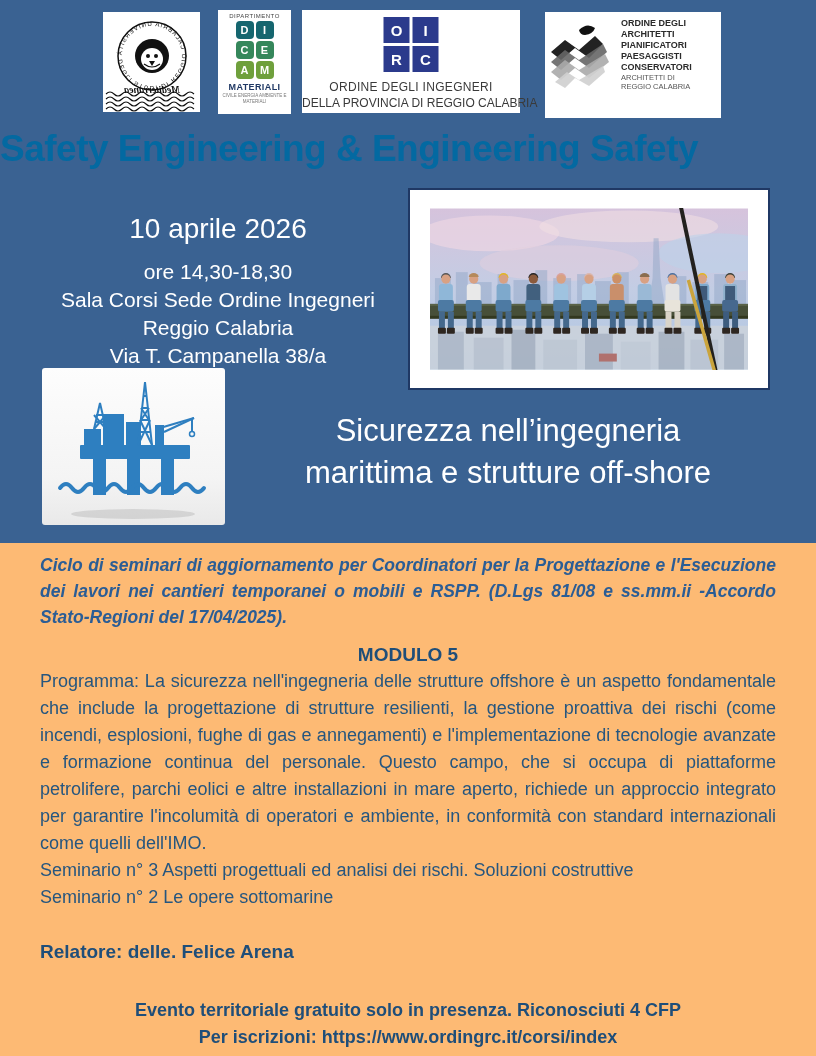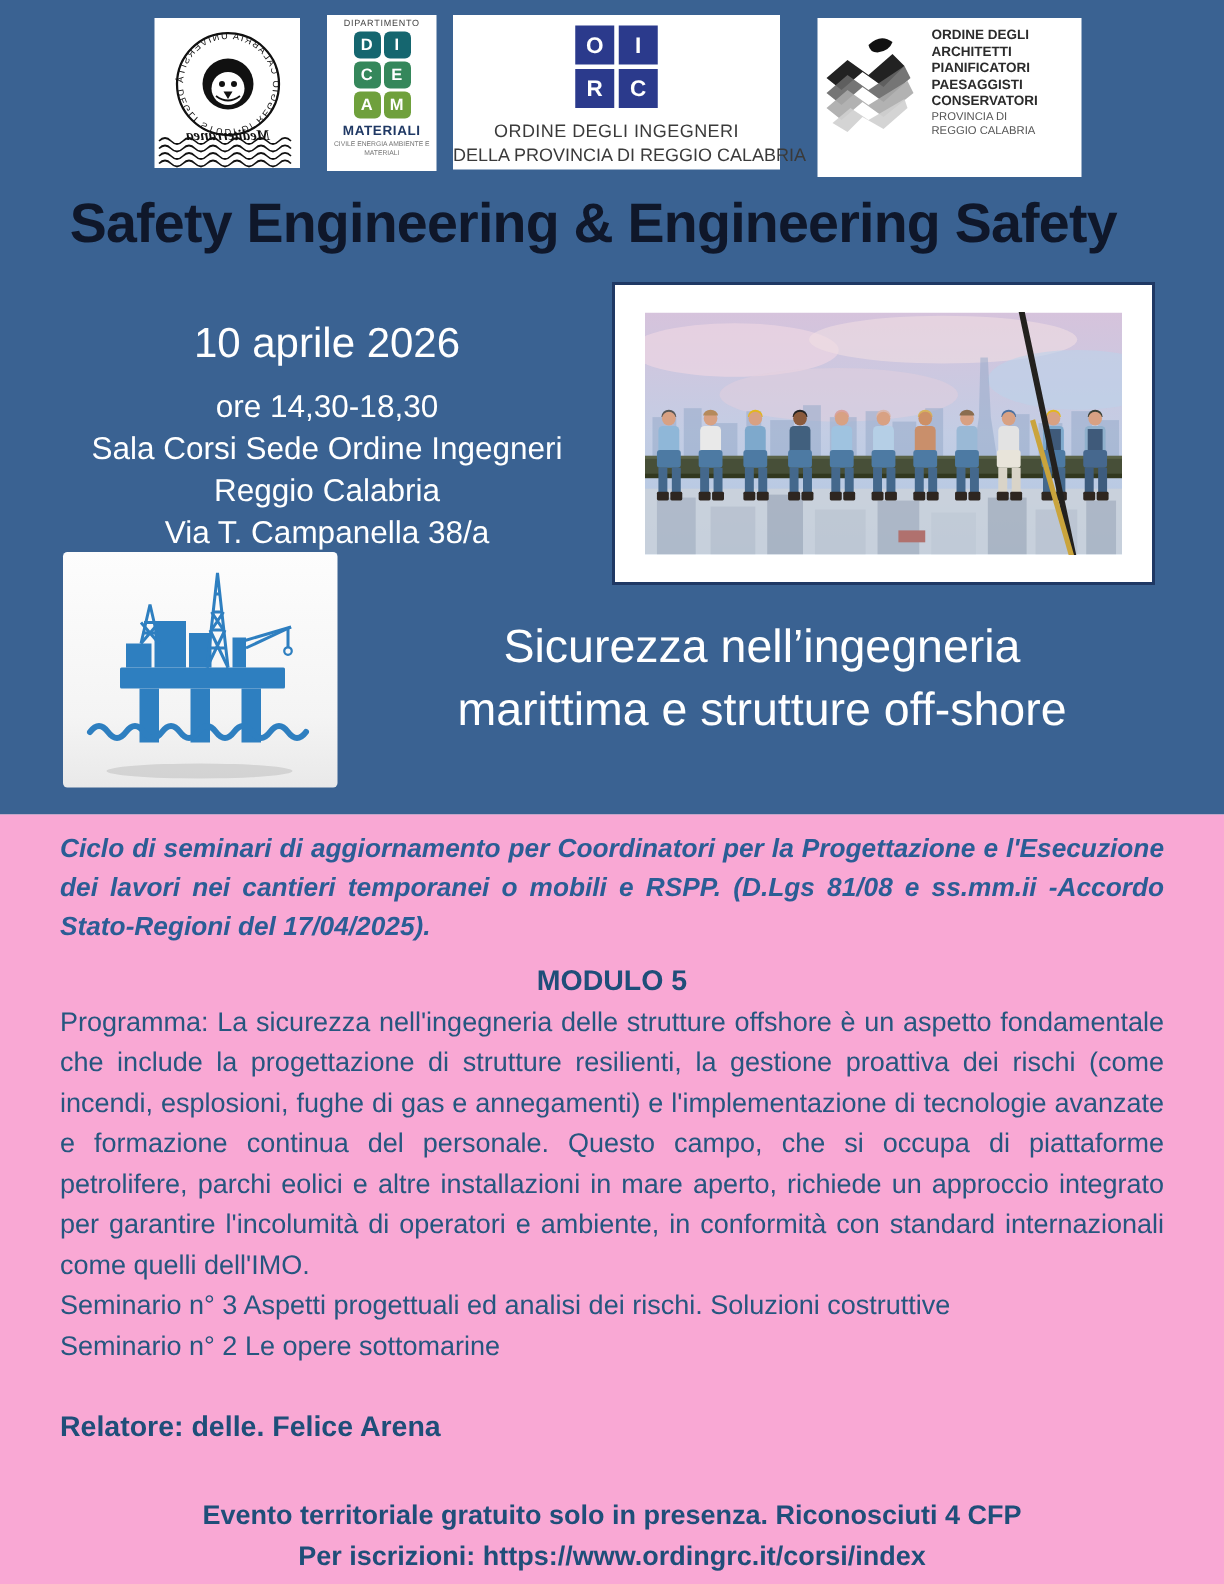--- a/index.html
+++ b/index.html
@@ -22,42 +22,42 @@
   .oirc-grid{position:absolute;left:50%;top:7px;transform:translateX(-50%);display:grid;grid-template-columns:26px 26px;grid-auto-rows:26px;gap:3px;}
   .oirc-tile{background:#2B3A8C;color:#fff;font-weight:bold;font-size:15px;display:flex;align-items:center;justify-content:center;}
   .oirc-t1{position:absolute;left:0;right:0;top:70px;text-align:center;font-size:12px;color:#3a3a3a;letter-spacing:.3px;white-space:nowrap;}
   .oirc-t2{position:absolute;left:0;right:0;top:86px;text-align:center;font-size:12px;color:#3a3a3a;white-space:nowrap;}
   .logo-arch{left:545px;top:12px;width:176px;height:106px;}
   .arch-text{position:absolute;left:76px;top:6px;}
   .arch-line{font-size:9px;font-weight:bold;color:#2b2b2b;line-height:11px;}
   .arch-sub{font-size:7.5px;color:#555;line-height:9px;}
 
   
-  .main-title{position:absolute;left:0;top:128px;width:791px;text-align:center;color:#0f172a;
+  .main-title{position:absolute;left:0;top:128px;width:791px;color:#0369a1;
               font-size:37px;font-weight:bold;letter-spacing:-.5px;}
   .date-block{position:absolute;left:38px;top:204px;width:360px;text-align:center;color:#fff;}
   .date-line{font-size:28px;line-height:50px;}
   .time-line{font-size:21px;line-height:28px;margin-top:4px;}
   .venue-line{font-size:21px;line-height:28px;}
 
   
   .photo-frame{position:absolute;left:408px;top:188px;width:362px;height:202px;background:#fff;
                border:2px solid #1F3864;box-sizing:border-box;}
   .photo-frame svg{position:absolute;left:20px;top:18px;}
 
   
   .rig-box{position:absolute;left:42px;top:368px;width:183px;height:157px;border-radius:3px;
            background:linear-gradient(180deg,#fdfdfd 0%,#f4f4f4 70%,#e9e9e9 100%);}
 
   
   .subtitle{position:absolute;left:222px;top:410px;width:572px;text-align:center;color:#fff;
             font-size:31px;line-height:42px;}
 
   
-  .gray-body{position:absolute;left:0;top:543px;width:816px;height:513px;background:#f9a8d4;
+  .gray-body{position:absolute;left:0;top:543px;width:816px;height:513px;background:#fdba74;
              box-sizing:border-box;padding:9px 40px 0 40px;}
   .intro{font-size:17.5px;line-height:26px;font-weight:bold;font-style:italic;color:#2B5D95;
          text-align:justify;margin:0;}
   .modulo{font-size:19px;font-weight:bold;color:#1F4E79;text-align:center;margin:14px 0 2px 0;}
   .programma{font-size:18px;line-height:27px;color:#26567F;text-align:justify;margin:0;}
   .sem{font-size:18px;line-height:27px;color:#26567F;margin:0;}
   .relatore{font-size:19px;font-weight:bold;color:#1F4E79;margin:30px 0 0 0;}
   .footer-lines{margin-top:34px;text-align:center;color:#1F4E79;font-weight:bold;font-size:18px;line-height:27px;}
   .footer-link{cursor:pointer;}
 </style>
@@ -124,21 +124,21 @@
       <path d="M6,50 L20,38 L34,48 L58,32 L62,40 L44,56 L30,46 L16,58 Z" fill="#666" opacity="0.9"></path>
       <path d="M6,60 L20,48 L34,58 L60,42 L64,50 L44,66 L30,56 L16,68 Z" fill="#aaa" opacity="0.9"></path>
       <path d="M10,70 L22,60 L34,68 L58,54 L60,60 L44,74 L30,66 L20,76 Z" fill="#cfcfcf" opacity="0.9"></path>
     </svg>
     <div class="arch-text">
       <div class="arch-line">ORDINE DEGLI</div>
       <div class="arch-line">ARCHITETTI</div>
       <div class="arch-line">PIANIFICATORI</div>
       <div class="arch-line">PAESAGGISTI</div>
       <div class="arch-line">CONSERVATORI</div>
-      <div class="arch-sub">PROVINCIA DI</div>
+      <div class="arch-sub">ARCHITETTI DI</div>
       <div class="arch-sub">REGGIO CALABRIA</div>
     </div>
   </div>
 
   <div class="main-title">Safety Engineering &amp; Engineering Safety</div>
 
   <div class="date-block">
     <div class="date-line">10 aprile 2026</div>
     <div class="time-line">ore 14,30-18,30</div>
     <div class="venue-line">Sala Corsi Sede Ordine Ingegneri</div>

